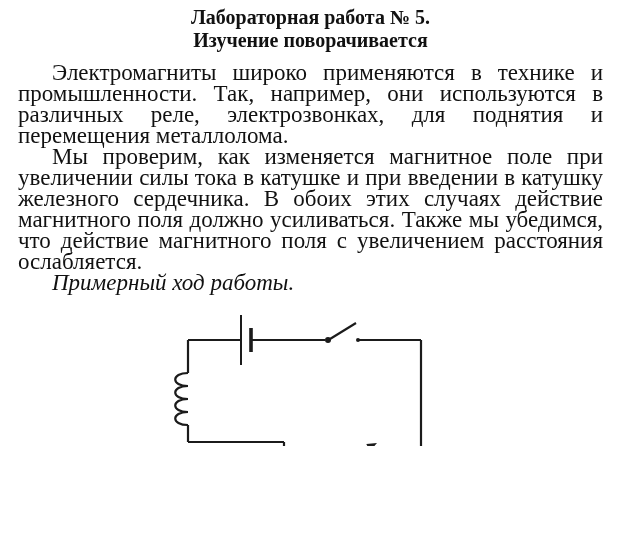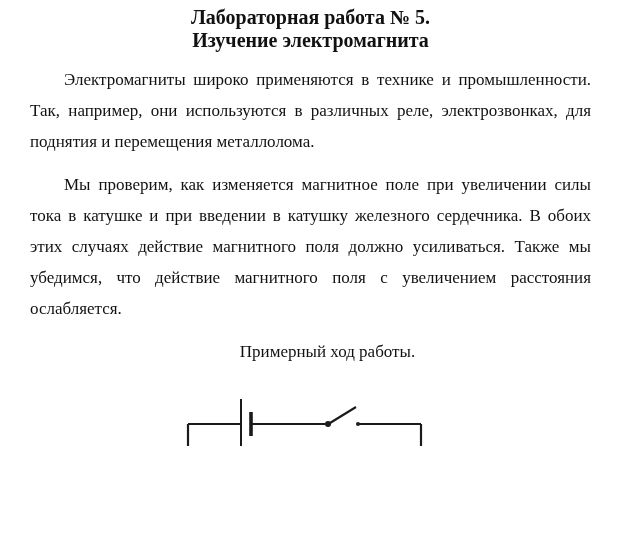--- a/index.html
+++ b/index.html
@@ -18,46 +18,47 @@
     overflow: hidden;
   }
   .title {
     text-align: center;
     font-weight: bold;
     font-size: 20px;
     line-height: 23px;
     margin: 0 0 10px 0;
   }
   .para {
-    font-size: 17px;
-    line-height: 31px;
+    font-size: 23px;
+    line-height: 21px;
     text-align: justify;
     text-indent: 34px;
-    margin: 12px;
+    margin: 0;
   }
   .para.step {
-    text-align: center;
+    text-align: left;
+    font-style: italic;
   }
   .diagram {
     width: 585px;
     height: 190px;
     margin: 2px 0 4px 0;
   }
   .diagram svg {
     display: block;
   }
 </style>
 </head>
 <body>
 
 <div class="page">
 
   <h1 class="title">
     <div>Лабораторная работа № 5.</div>
-    <div>Изучение электромагнита</div>
+    <div>Изучение поворачивается</div>
   </h1>
 
   <p class="para">Электромагниты широко применяются в технике и промышлен­ности. Так, например, они используются в различных реле, электро­звонках, для поднятия и перемещения металлолома.</p>
 
   <p class="para">Мы проверим, как изменяется магнитное поле при увеличении силы тока в катушке и при введении в катушку железного сердеч­ника. В обоих этих случаях действие магнитного поля должно уси­ливаться. Также мы убедимся, что действие магнитного поля с уве­личением расстояния ослабляется.</p>
 
   <p class="para step">Примерный ход работы.</p>
 
   <div class="diagram">
     <svg width="585" height="190" viewBox="0 0 585 190" xmlns="http://www.w3.org/2000/svg">

